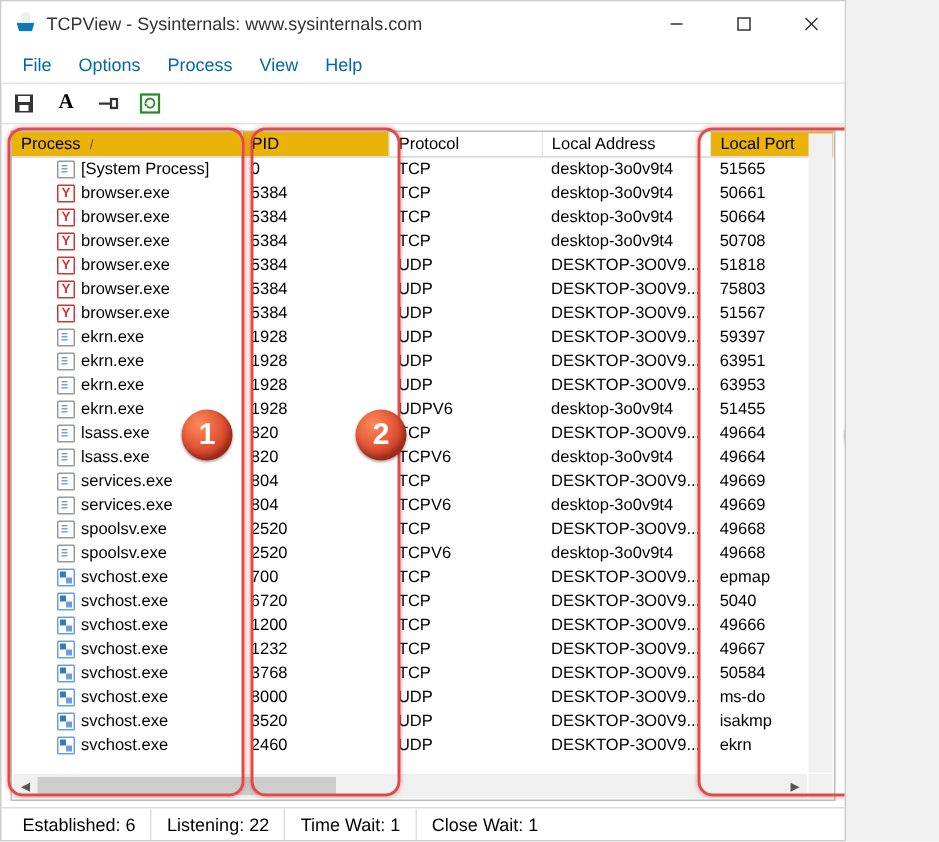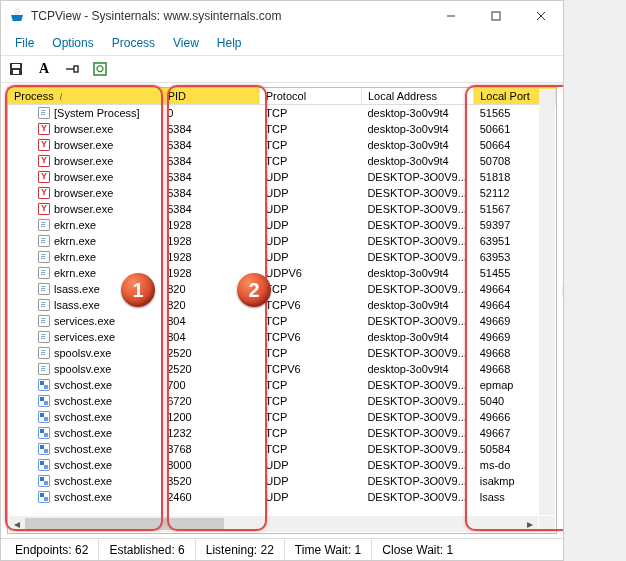--- a/index.html
+++ b/index.html
@@ -105,21 +105,21 @@
     text-align: left;
     background: #fff;
     font-weight: normal;
     padding: 2px 6px;
     border-right: 1px solid #e4e4e4;
     border-bottom: 1px solid #dcdcdc;
     white-space: nowrap;
     position: relative;
   }
   thead th.hi {
-    background: #fde047;
+    background: #eab308;
   }
   .sortglyph {
     font-size: 9px;
     color: #555;
     margin-left: 6px;
   }
   tbody td {
     padding: 1px 6px;
     white-space: nowrap;
     overflow: hidden;
@@ -330,21 +330,21 @@
             <tr>
               <td>
                 <div class="proc-cell">
                   <span class="pico y"></span>
                   <span>browser.exe</span>
                 </div>
               </td>
               <td>5384</td>
               <td>UDP</td>
               <td>DESKTOP-3O0V9...</td>
-              <td>52112</td>
+              <td>75803</td>
             </tr>
             <tr>
               <td>
                 <div class="proc-cell">
                   <span class="pico y"></span>
                   <span>browser.exe</span>
                 </div>
               </td>
               <td>5384</td>
               <td>UDP</td>
@@ -558,21 +558,21 @@
             <tr>
               <td>
                 <div class="proc-cell">
                   <span class="pico svc"></span>
                   <span>svchost.exe</span>
                 </div>
               </td>
               <td>2460</td>
               <td>UDP</td>
               <td>DESKTOP-3O0V9...</td>
-              <td>lsass</td>
+              <td>ekrn</td>
             </tr>
           </tbody>
       </table>
       <div class="scroll-v"></div>
       <div class="scroll-h">
         <div class="arrow">◂</div>
         <div class="track">
             <div class="thumb"></div>
           </div>
         <div class="arrow">▸</div>
@@ -582,20 +582,19 @@
 
     <div class="callout" style="left:4px; top:2px; width:158px; height:446px;"></div>
     <div class="callout" style="left:166px; top:2px; width:100px; height:446px;"></div>
     <div class="callout" style="left:464px; top:2px; width:140px; height:446px;"></div>
     <div class="badge" style="left:120px; top:190px;">1</div>
     <div class="badge" style="left:236px; top:190px;">2</div>
     <div class="badge" style="left:562px; top:190px;">3</div>
   </div>
 
   <div class="statusbar">
-    <div class="statitem">Endpoints: 62</div>
     <div class="statitem">Established: 6</div>
     <div class="statitem">Listening: 22</div>
     <div class="statitem">Time Wait: 1</div>
     <div class="statitem">Close Wait: 1</div>
   </div>
 
 </div>
 
 </body></html>

